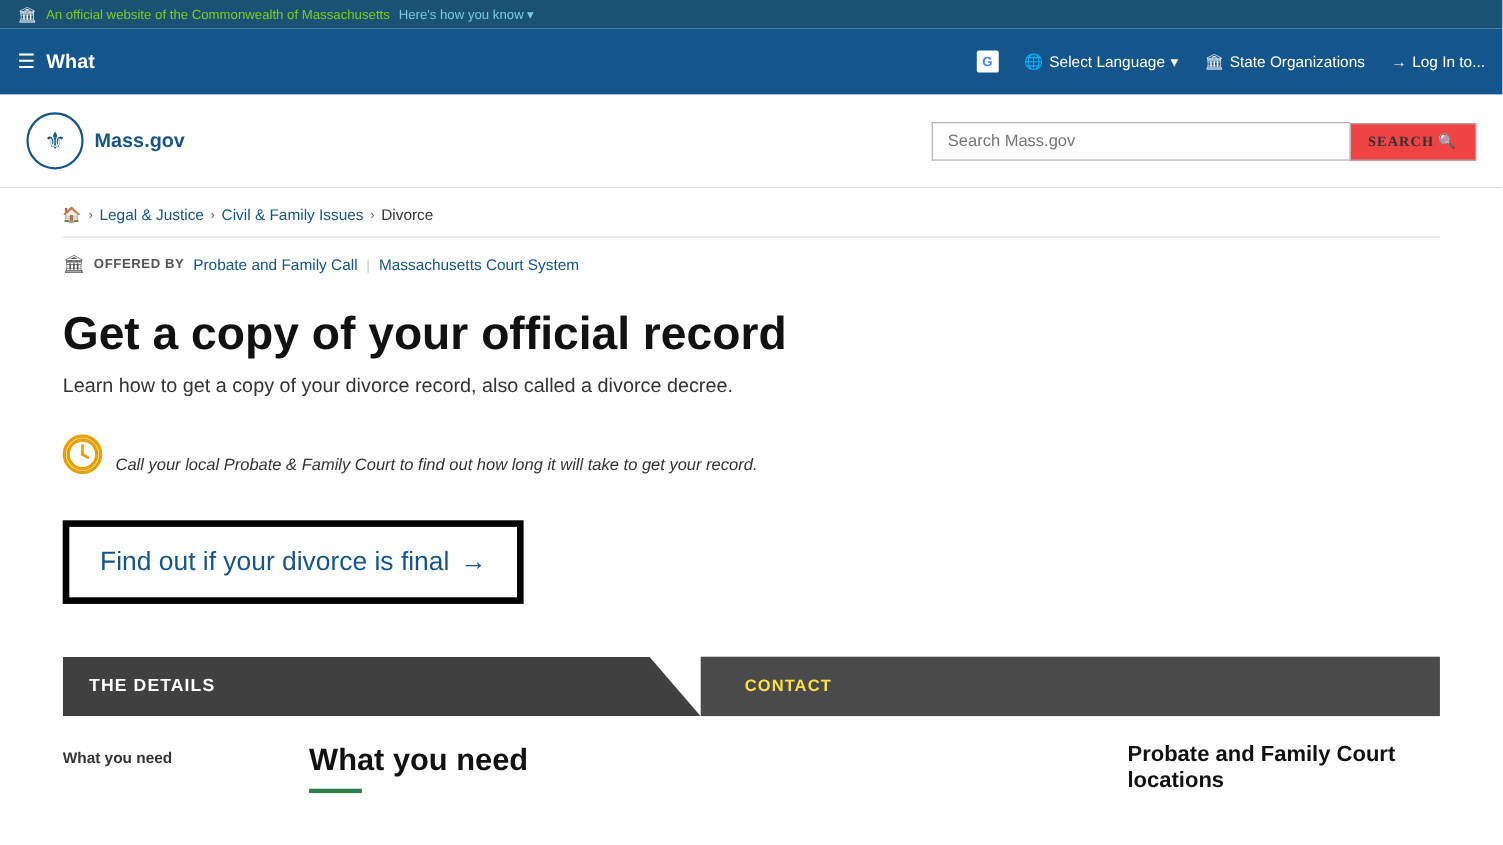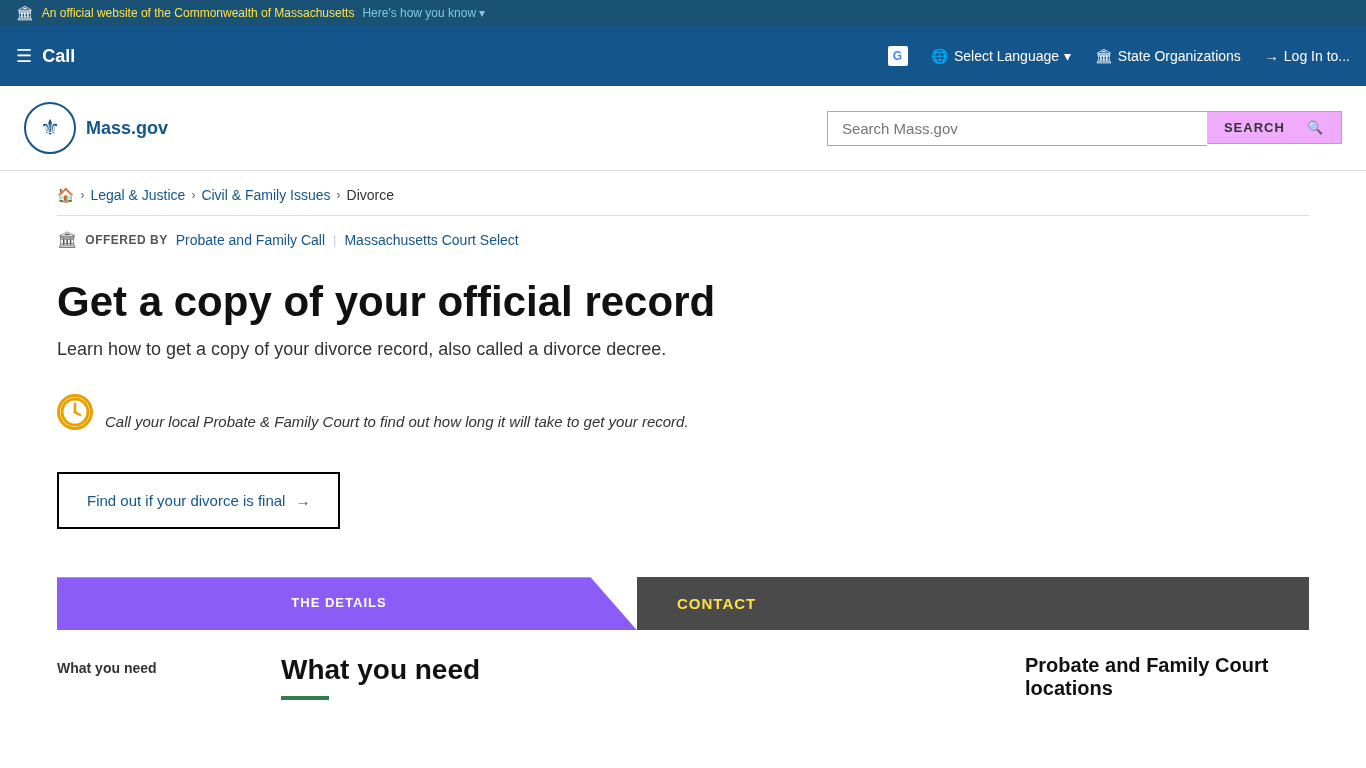--- a/index.html
+++ b/index.html
@@ -10,21 +10,21 @@
       background: #1a5276;
       color: #fff;
       font-size: 12px;
       padding: 4px 16px;
       display: flex;
       align-items: center;
       gap: 8px;
       min-height: 26px;
     }
     .top-banner .seal-icon { font-size: 14px; }
-    .top-banner .official-text { color: #fde047; font-size: 12px; }
+    .top-banner .official-text { color: #84cc16; font-size: 12px; }
     .top-banner .heres-how {
       color: #7ec8e3;
       cursor: pointer;
       display: flex;
       align-items: flex-start;
       gap: 3px;
       text-decoration: none;
       font-size: 12px;
     }
 
@@ -64,41 +64,42 @@
     }
     .logo-area { display: flex; align-items: center; gap: 10px; cursor: pointer; }
     .logo-seal {
       width: 52px; height: 52px;
       border: 2px solid #14558b;
       border-radius: 50%;
       display: flex; align-items: center; justify-content: center;
       font-size: 22px; color: #14558b;
     }
     .logo-text { font-size: 18px; font-weight: bold; color: #14558b; text-align: center; }
-    .search-area { display: flex; align-items: flex-start; }
+    .search-area { display: flex; align-items: flex-end; }
     .search-input {
       width: 380px;
       padding: 8px 14px;
       border: 1px solid #aaa;
       border-right: none;
       font-size: 15px;
       outline: none;
     }
     .search-button {
-      background: #f0abfc;
+      background: #ef4444;
       border: 1px solid #aaa;
       border-left: 1px solid #ccc;
       padding: 8px 16px;
       cursor: pointer;
       font-size: 13px;
       font-weight: bold;
       color: #333;
-      display: flex; align-items: center; gap: 23px;
+      display: flex; align-items: center; gap: 4px;
       text-transform: uppercase;
       letter-spacing: 1px;
+      font-family: Liberation Serif, serif;
     }
 
     
     .main-container {
       max-width: 1300px;
       margin: 0 auto;
       padding: 0 24px;
     }
 
     
@@ -150,52 +151,51 @@
       display: flex; align-items: center; justify-content: center;
       color: #e8a000; font-size: 18px; font-weight: bold;
     }
     .alert-text { font-size: 15px; color: #333; font-style: italic; padding-top: 5px; }
 
     
     .cta-button {
       display: inline-flex;
       align-items: center;
       gap: 10px;
-      border: 2px solid #000000;
+      border: 6px solid #000000;
       padding: 18px 28px;
-      font-size: 15px;
+      font-size: 24px;
       color: #14558b;
       font-weight: 500;
       cursor: pointer;
       text-decoration: none;
       margin: 18px 0 28px;
       background: #fff;
       transition: background 0.15s;
       text-align: center;
     }
 
     
     .tabs-section {
       display: flex;
       gap: 0;
       margin-top: 8px;
     }
     .tab-details {
-      background: #8b5cf6;
+      background: #404040;
       color: #fff;
       padding: 18px 40px 18px 24px;
-      font-size: 13px;
+      font-size: 16px;
       font-weight: bold;
       letter-spacing: 1px;
       text-transform: uppercase;
       clip-path: polygon(0 0, 92% 0, 100% 100%, 0 100%);
       flex: 0 0 auto;
       min-width: 580px;
       cursor: pointer;
-      text-align: center;
     }
     .tab-contact {
       background: #4a4a4a;
       color: #fde047;
       padding: 18px 40px;
       font-size: 15px;
       font-weight: bold;
       letter-spacing: 1px;
       text-transform: uppercase;
       flex: 1;
@@ -258,21 +258,21 @@
   <span class="official-text">An official website of the Commonwealth of Massachusetts</span>
   <a class="heres-how">
     <span>Here's how you know</span>
     <span>▾</span>
   </a>
 </div>
 
 <nav class="nav-bar">
   <div class="nav-left">
     <span class="hamburger">☰</span>
-    <span class="menu-label">Call</span>
+    <span class="menu-label">What</span>
   </div>
   <div class="nav-right">
     <div class="google-icon">G</div>
     <a class="nav-link">
       <span>🌐</span>
       <span>Select Language</span>
       <span>▾</span>
     </a>
     <a class="nav-link">
       <span>🏛</span>
@@ -318,21 +318,21 @@
   </nav>
 
   <div class="offered-by">
     <span class="court-icon">🏛</span>
     <span class="label">OFFERED BY</span>
     <a>
       <span>Probate and Family Call</span>
     </a>
     <span class="divider">|</span>
     <a>
-      <span>Massachusetts Court Select</span>
+      <span>Massachusetts Court System</span>
     </a>
   </div>
 
   <div class="page-title-section">
     <h1 class="page-title">Get a copy of your official record</h1>
     <p class="page-subtitle">Learn how to get a copy of your divorce record, also called a divorce decree.</p>
 
     
     <div class="alert-box">
       <div class="clock-icon">

